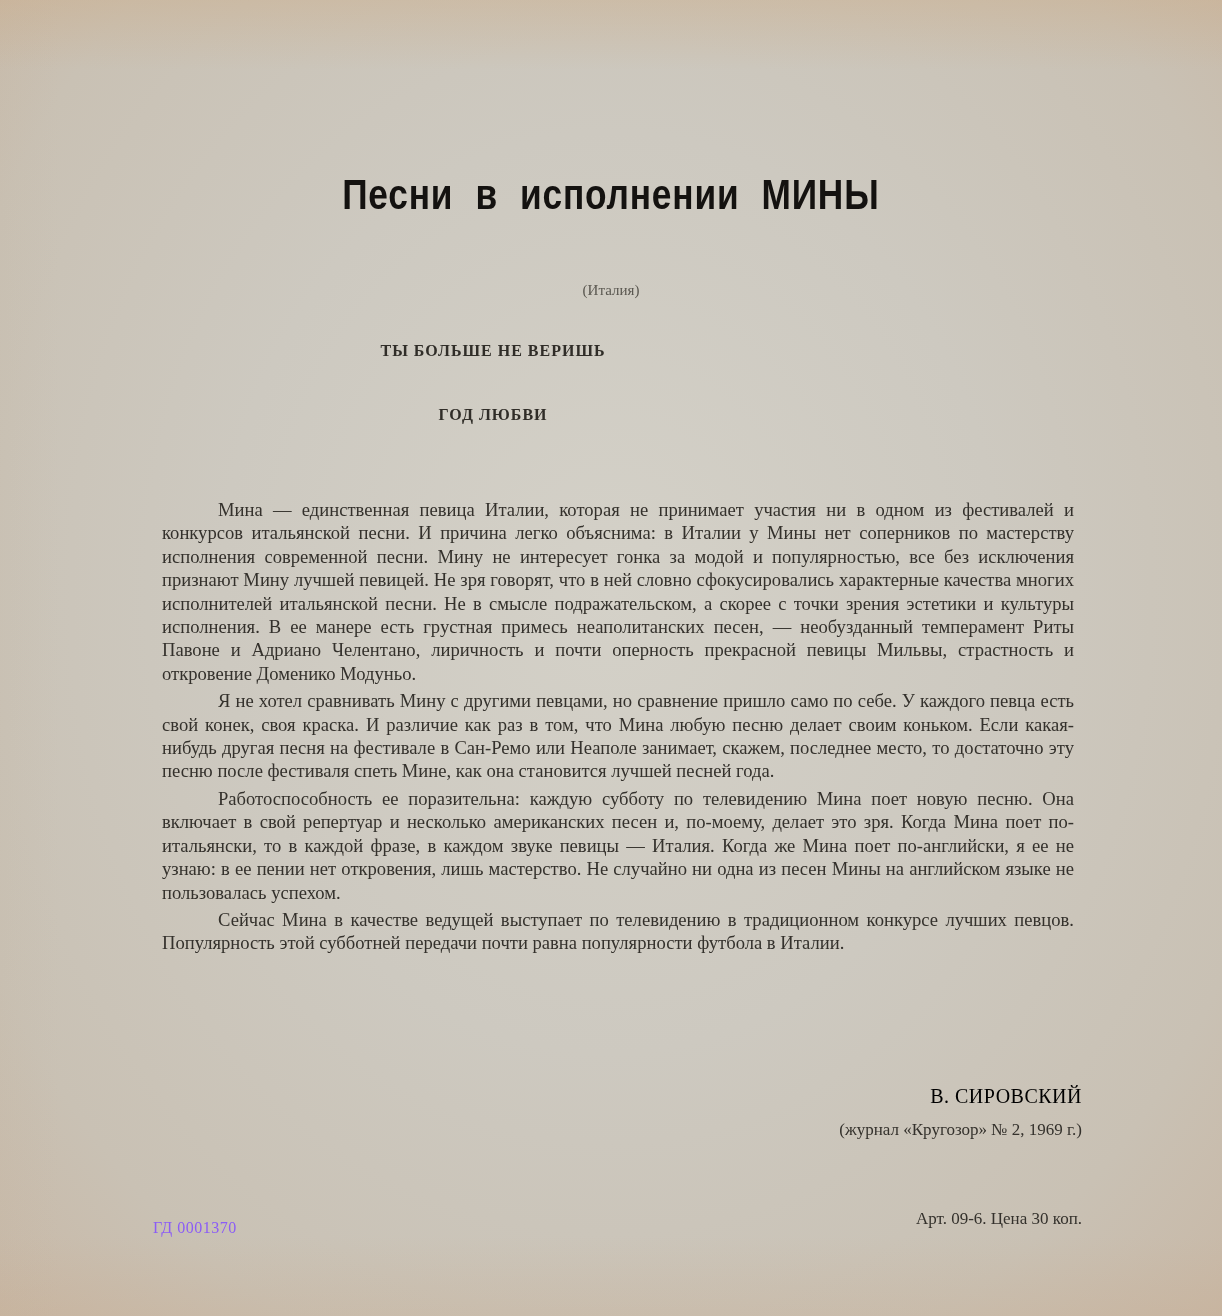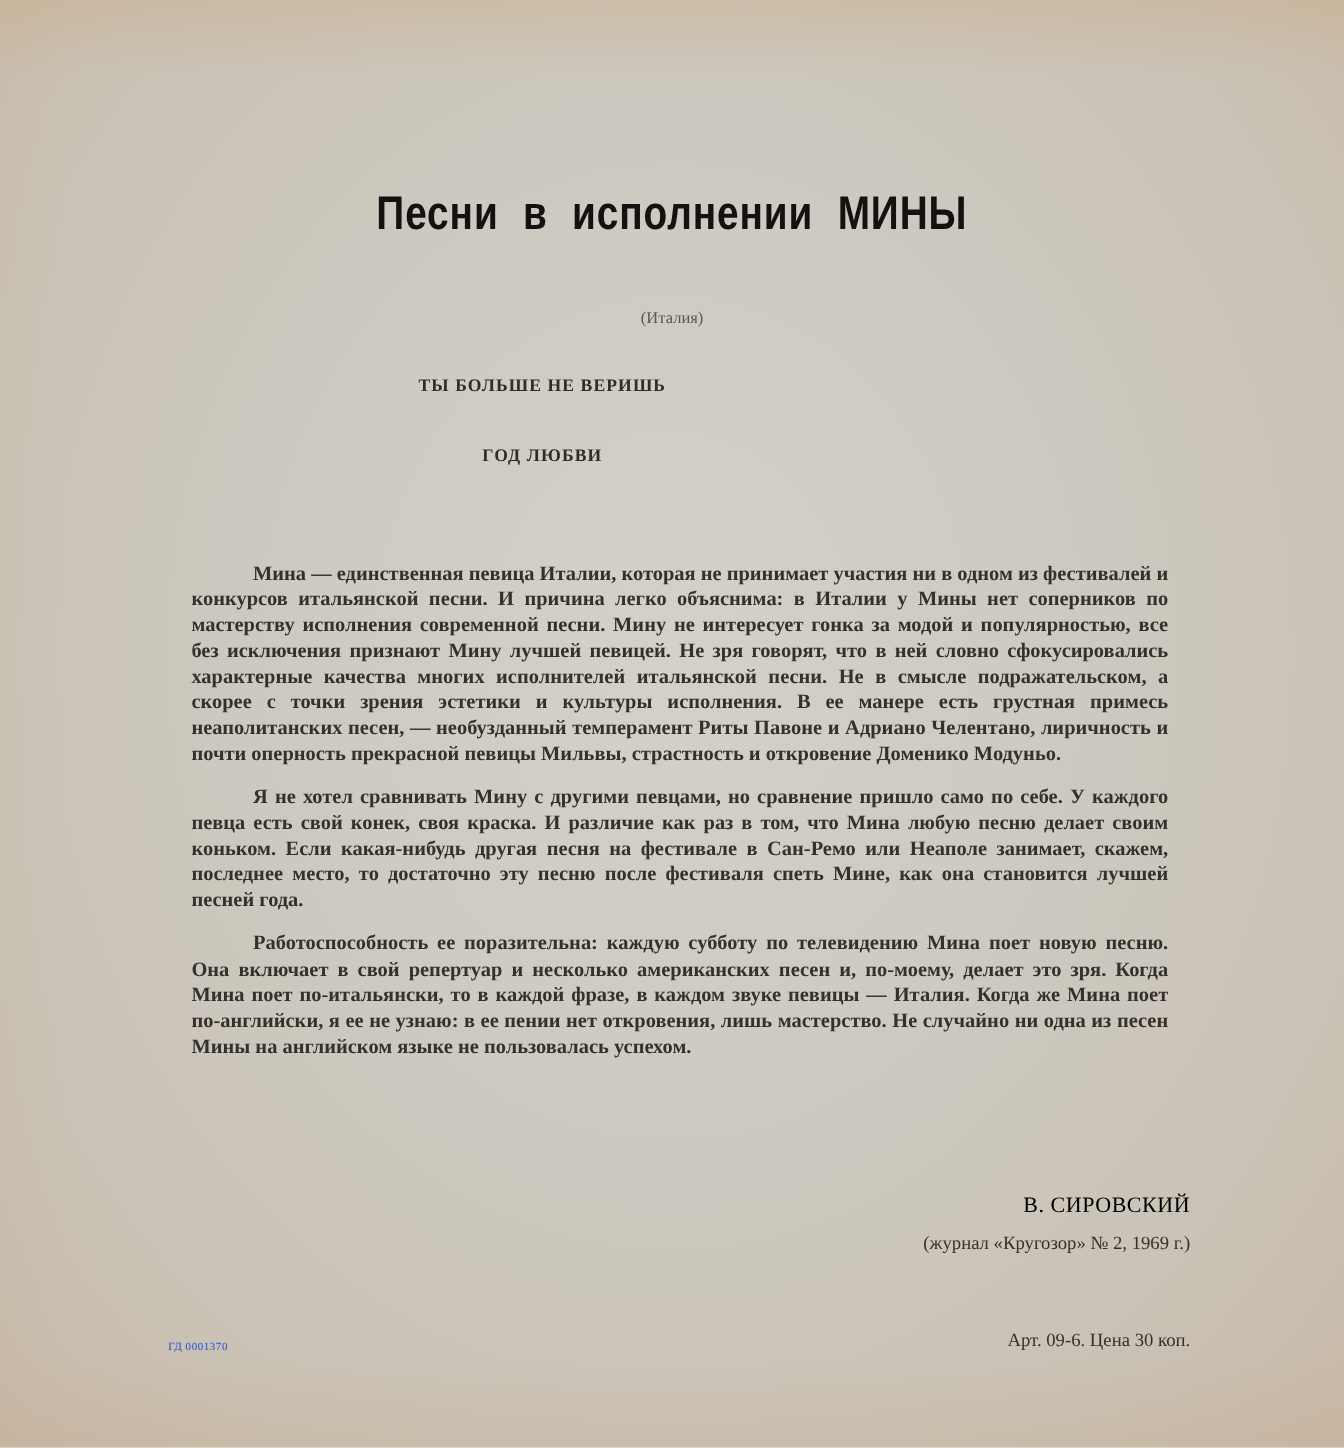--- a/index.html
+++ b/index.html
@@ -67,45 +67,44 @@
       left: 158px;
       top: 494px;
       width: 920px;
       font-size: 18.6px;
       line-height: 23.4px;
       text-align: justify;
       color: #34312c;
       hyphens: manual;
     }
     .article p {
-      margin: 16px;
+      margin: 4px;
       text-indent: 56px;
-      font-weight: bold;
     }
     .signature {
       position: absolute;
       right: 140px;
       top: 1085px;
       font-size: 20px;
       letter-spacing: 0.5px;
       color: #000000;
     }
     .source {
       position: absolute;
       right: 140px;
       top: 1120px;
       font-size: 17px;
       color: #34312c;
     }
     .code-left {
       position: absolute;
       left: 153px;
       top: 1219px;
-      font-size: 10px;
-      color: #1d4ed8;
+      font-size: 16px;
+      color: #8b5cf6;
       letter-spacing: 0.5px;
     }
     .price-right {
       position: absolute;
       right: 140px;
       top: 1209px;
       font-size: 17px;
       color: #34312c;
     }
   </style>
@@ -117,19 +116,20 @@
 <div class="title">Песни в исполнении МИНЫ</div>
 <div class="country">(Италия)</div>
 
 <div class="song song-1">ТЫ БОЛЬШЕ НЕ ВЕРИШЬ</div>
 <div class="song song-2">ГОД ЛЮБВИ</div>
 
 <div class="article">
   <p>Мина — единственная певица Италии, которая не принимает участия ни в одном из фестивалей и конкурсов итальянской песни. И причина легко объяснима: в Италии у Мины нет соперников по мастерству исполнения современной песни. Мину не интересует гонка за модой и популярностью, все без исключения признают Мину лучшей певицей. Не зря говорят, что в ней словно сфокусировались характерные качества многих исполнителей итальянской песни. Не в смысле подражательском, а скорее с точки зрения эстетики и культуры исполнения. В ее манере есть грустная примесь неаполитанских песен, — необузданный темперамент Риты Павоне и Адриано Челентано, лиричность и почти оперность прекрасной певицы Мильвы, страстность и откровение Доменико Модуньо.</p>
   <p>Я не хотел сравнивать Мину с другими певцами, но сравнение пришло само по себе. У каждого певца есть свой конек, своя краска. И различие как раз в том, что Мина любую песню делает своим коньком. Если какая-нибудь другая песня на фестивале в Сан-Ремо или Неаполе занимает, скажем, последнее место, то достаточно эту песню после фестиваля спеть Мине, как она становится лучшей песней года.</p>
   <p>Работоспособность ее поразительна: каждую субботу по телевидению Мина поет новую песню. Она включает в свой репертуар и несколько американских песен и, по-моему, делает это зря. Когда Мина поет по-итальянски, то в каждой фразе, в каждом звуке певицы — Италия. Когда же Мина поет по-английски, я ее не узнаю: в ее пении нет откровения, лишь мастерство. Не случайно ни одна из песен Мины на английском языке не пользовалась успехом.</p>
+  <p>Сейчас Мина в качестве ведущей выступает по телевидению в традиционном конкурсе лучших певцов. Популярность этой субботней передачи почти равна популярности футбола в Италии.</p>
 </div>
 
 <div class="signature">В. СИРОВСКИЙ</div>
 <div class="source">(журнал «Кругозор» № 2, 1969 г.)</div>
 
 <div class="code-left">ГД 0001370</div>
 <div class="price-right">Арт. 09-6. Цена 30 коп.</div>
 
 </body></html>

